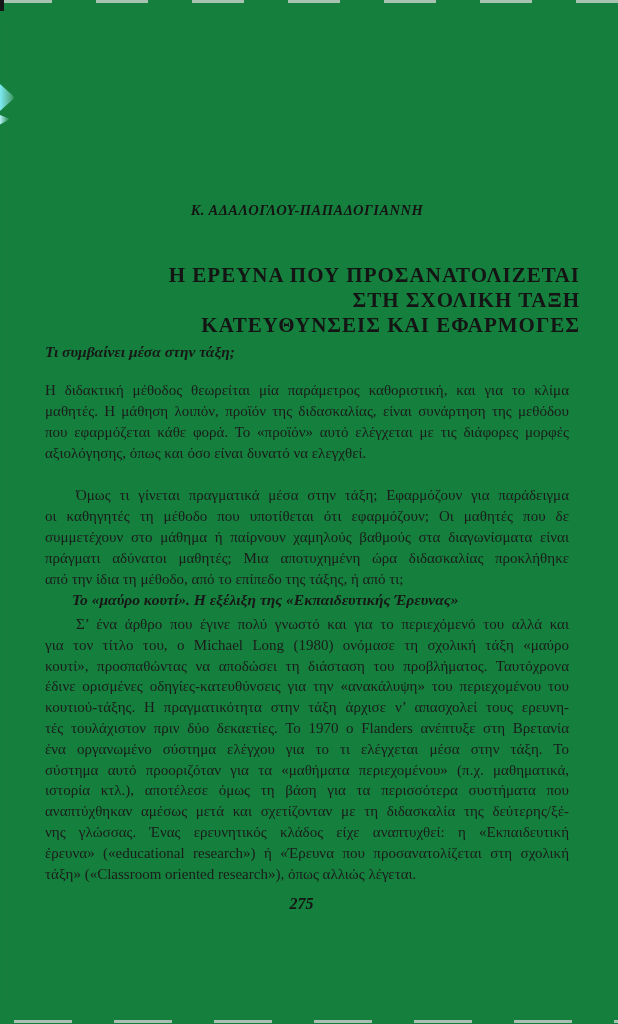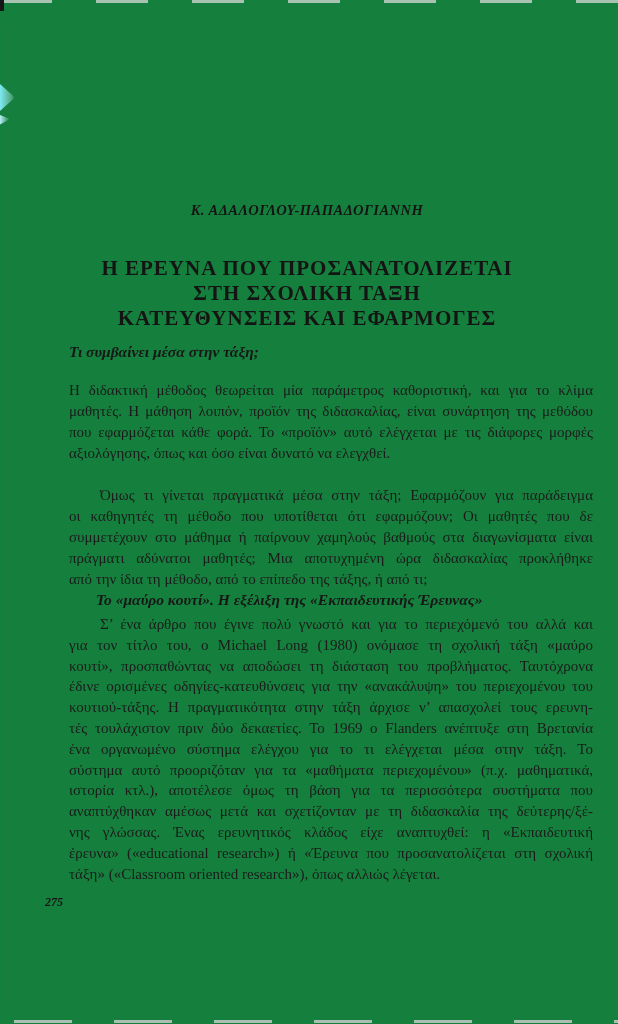--- a/index.html
+++ b/index.html
@@ -41,46 +41,46 @@
     background: linear-gradient(90deg, #b5f0f5 0%, rgba(255,255,255,0) 100%);
     clip-path: polygon(0 10%, 100% 45%, 0 95%);
   }
   
   .author {
     position: absolute; top: 202px; left: 45px; width: 524px;
     text-align: center; font-weight: bold; font-style: italic;
     font-size: 14.5px; letter-spacing: 0.5px; color: #141414;
   }
   .title {
-    position: absolute; top: 256px; left: 34px; width: 546px;
-    text-align: center; font-weight: bold;
+    position: absolute; top: 263px; left: 34px; width: 546px;
+    text-align: right; font-weight: bold;
     font-size: 21px; line-height: 25px; letter-spacing: 1px; color: #141414;
   }
   .title span { display: block; }
-  .sections { position: absolute; inset: 0; margin-left: 24px; }
+  .sections { position: absolute; inset: 0; }
   .heading {
     position: absolute; left: 45px; width: 524px;
     font-style: italic; font-weight: bold; font-size: 15.5px; color: #171717;
   }
   #sec0-h { top: 343px; }
   #sec1-h { top: 591px; left: 72px; width: 496px; }
   .para {
     position: absolute; left: 45px; width: 524px;
     font-size: 15px; color: #1b1b1b;
   }
   #p0-0 { top: 380px; line-height: 21px; }
   #p0-1 { top: 485px; line-height: 21px; }
   #p1-0 { top: 614px; line-height: 20.8px; }
   .bline { text-align: justify; text-align-last: justify; white-space: normal; }
   .bline.last { text-align-last: left; }
   .bline.indent { padding-left: 31px; }
   .page-number {
     position: absolute; top: 895px; left: 45px; width: 513px;
-    text-align: left; font-weight: bold; font-style: italic;
-    font-size: 12px; color: #141414;
+    text-align: center; font-weight: bold; font-style: italic;
+    font-size: 16px; color: #141414;
   }
 </style>
 </head>
 <body>
 
 <div class="page">
 
   <div class="top-edge"></div>
   <div class="bottom-edge"></div>
   <div class="corner-mark"></div>
@@ -111,21 +111,21 @@
         <div class="bline">πράγματι αδύνατοι μαθητές; Μια αποτυχημένη ώρα διδασκαλίας προκλήθηκε</div>
         <div class="bline last">από την ίδια τη μέθοδο, από το επίπεδο της τάξης, ή από τι;</div>
       </div>
       <div id="sec1-h" class="heading">Το «μαύρο κουτί». Η εξέλιξη της «Εκπαιδευτικής Έρευνας»</div>
       <div id="p1-0" class="para">
         <div class="bline indent">Σ’ ένα άρθρο που έγινε πολύ γνωστό και για το περιεχόμενό του αλλά και</div>
         <div class="bline">για τον τίτλο του, ο Michael Long (1980) ονόμασε τη σχολική τάξη «μαύρο</div>
         <div class="bline">κουτί», προσπαθώντας να αποδώσει τη διάσταση του προβλήματος. Ταυτόχρονα</div>
         <div class="bline">έδινε ορισμένες οδηγίες-κατευθύνσεις για την «ανακάλυψη» του περιεχομένου του</div>
         <div class="bline">κουτιού-τάξης. Η πραγματικότητα στην τάξη άρχισε ν’ απασχολεί τους ερευνη-</div>
-        <div class="bline">τές τουλάχιστον πριν δύο δεκαετίες. Το 1969 ο Flanders ανέπτυξε στη Βρετανία</div>
+        <div class="bline">τές τουλάχιστον πριν δύο δεκαετίες. Το 1970 ο Flanders ανέπτυξε στη Βρετανία</div>
         <div class="bline">ένα οργανωμένο σύστημα ελέγχου για το τι ελέγχεται μέσα στην τάξη. Το</div>
         <div class="bline">σύστημα αυτό προοριζόταν για τα «μαθήματα περιεχομένου» (π.χ. μαθηματικά,</div>
         <div class="bline">ιστορία κτλ.), αποτέλεσε όμως τη βάση για τα περισσότερα συστήματα που</div>
         <div class="bline">αναπτύχθηκαν αμέσως μετά και σχετίζονταν με τη διδασκαλία της δεύτερης/ξέ-</div>
         <div class="bline">νης γλώσσας. Ένας ερευνητικός κλάδος είχε αναπτυχθεί: η «Εκπαιδευτική</div>
         <div class="bline">έρευνα» («educational research») ή «Έρευνα που προσανατολίζεται στη σχολική</div>
         <div class="bline last">τάξη» («Classroom oriented research»), όπως αλλιώς λέγεται.</div>
       </div>
     </div>
 

